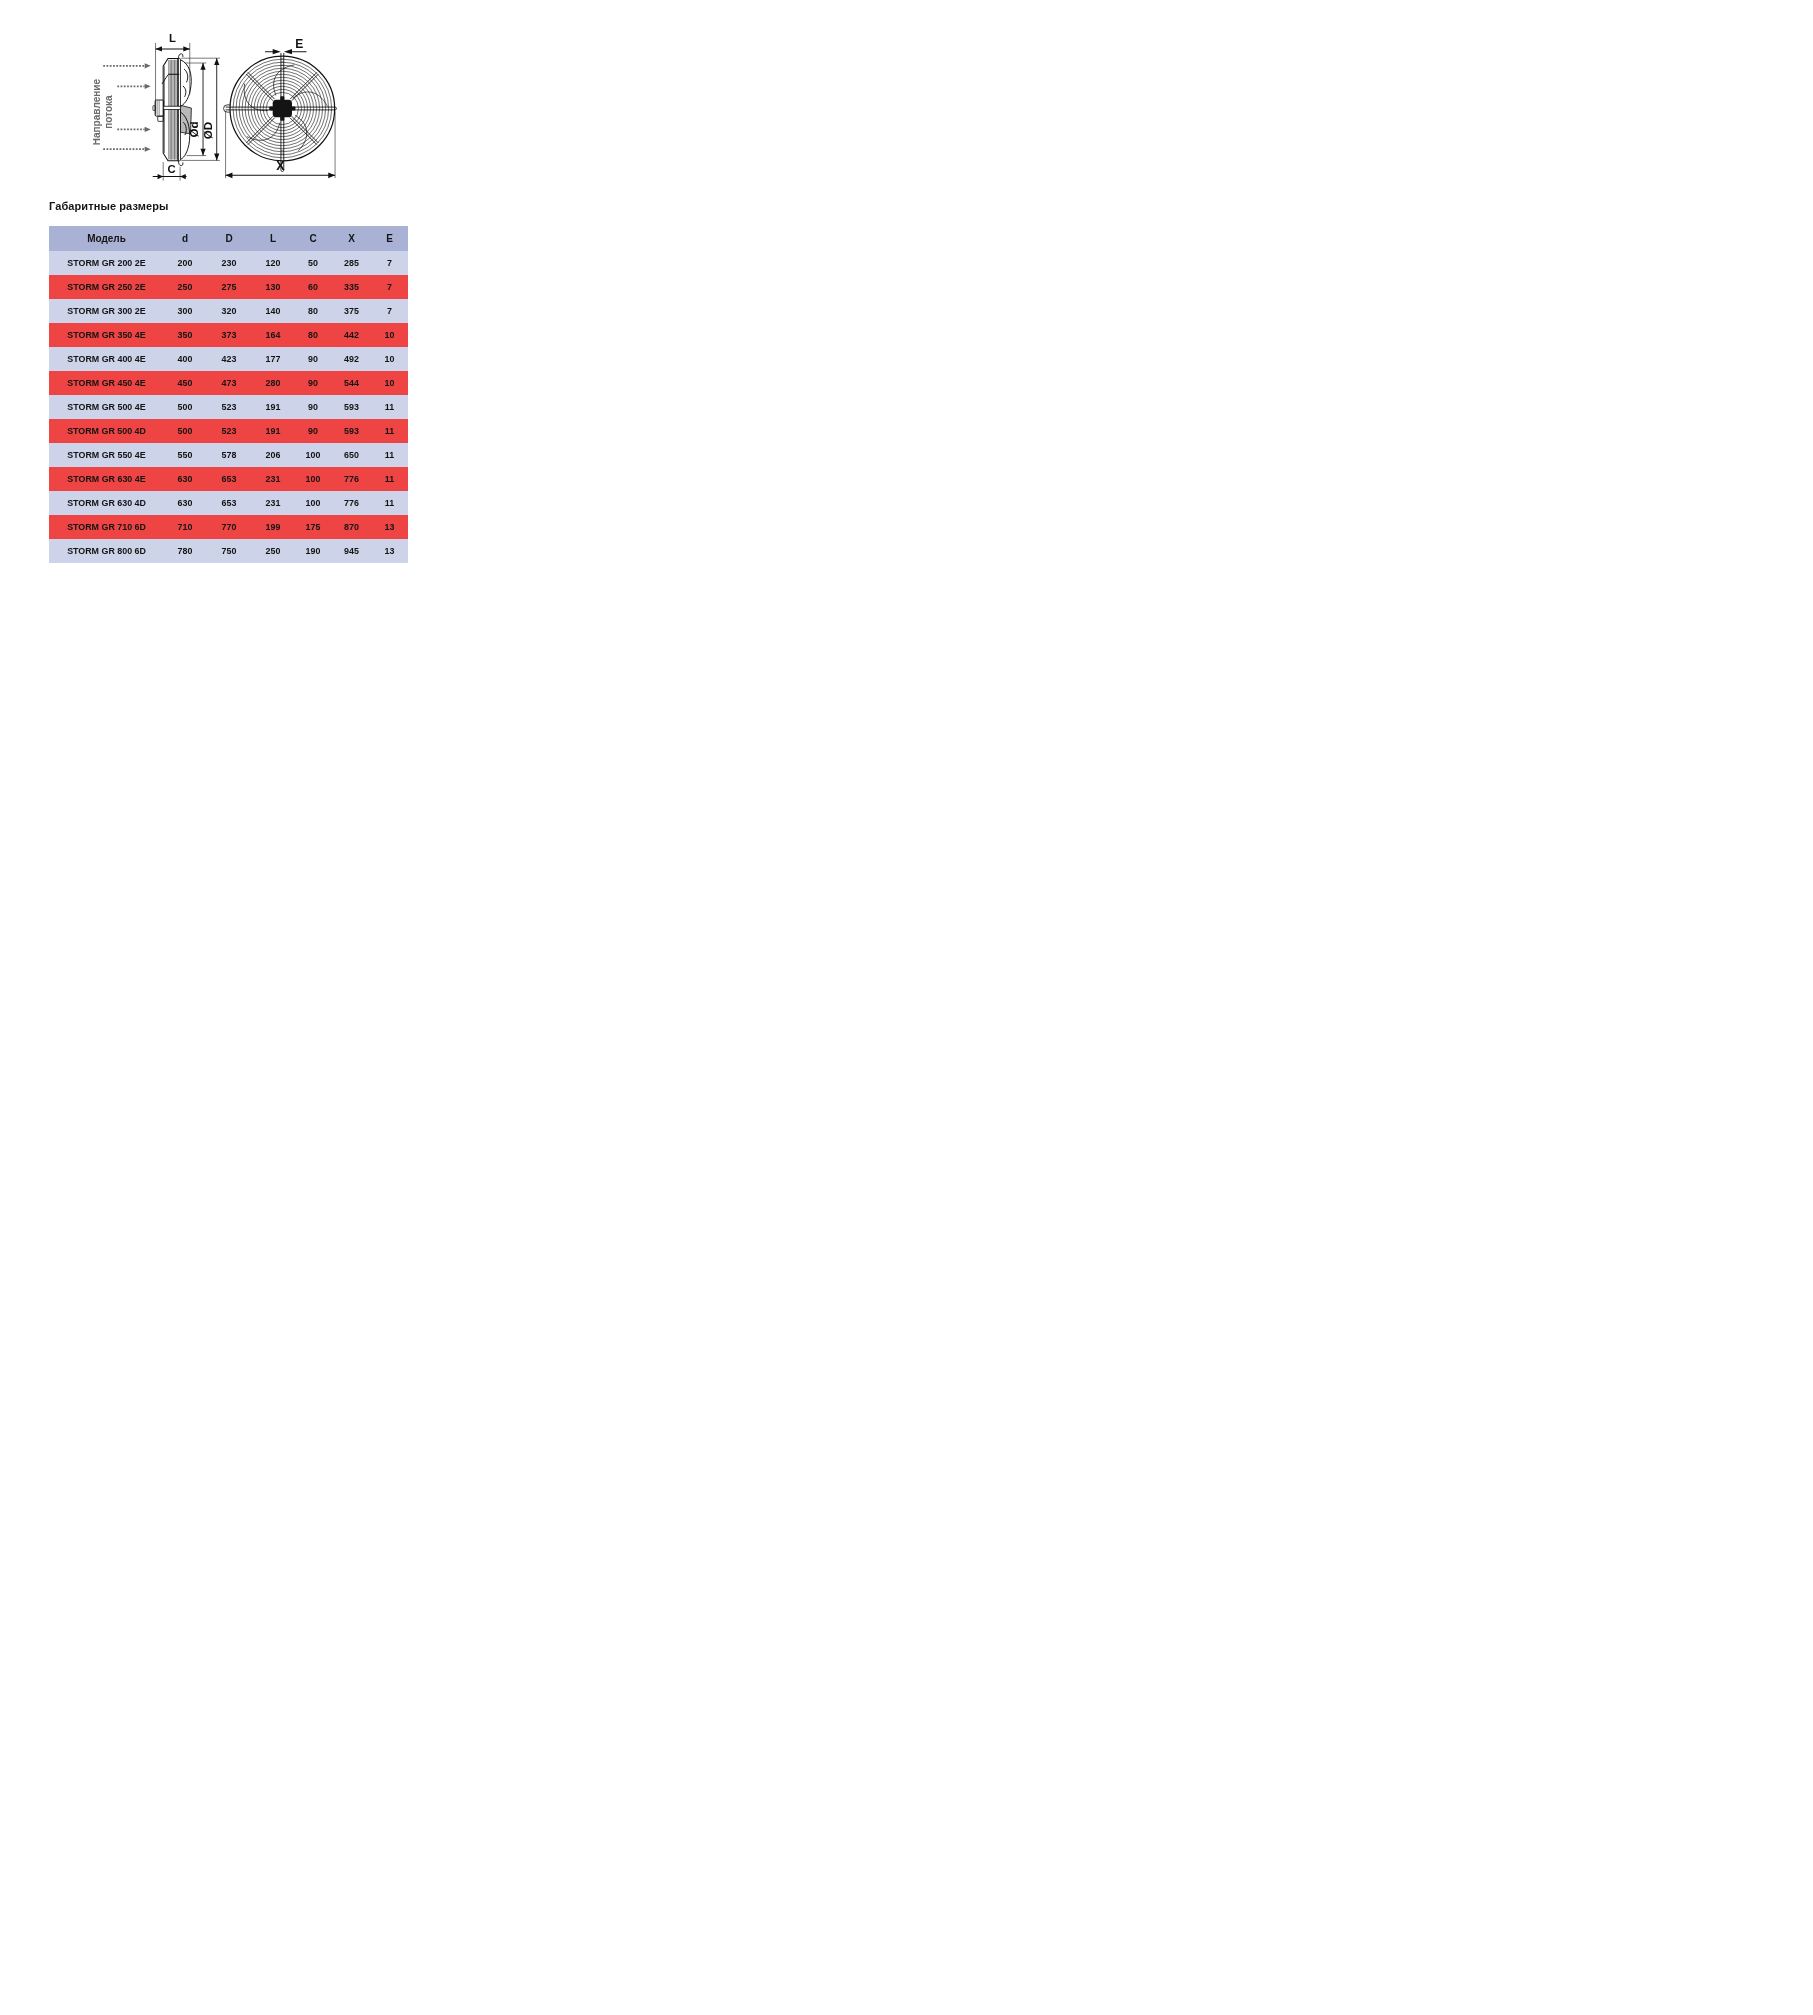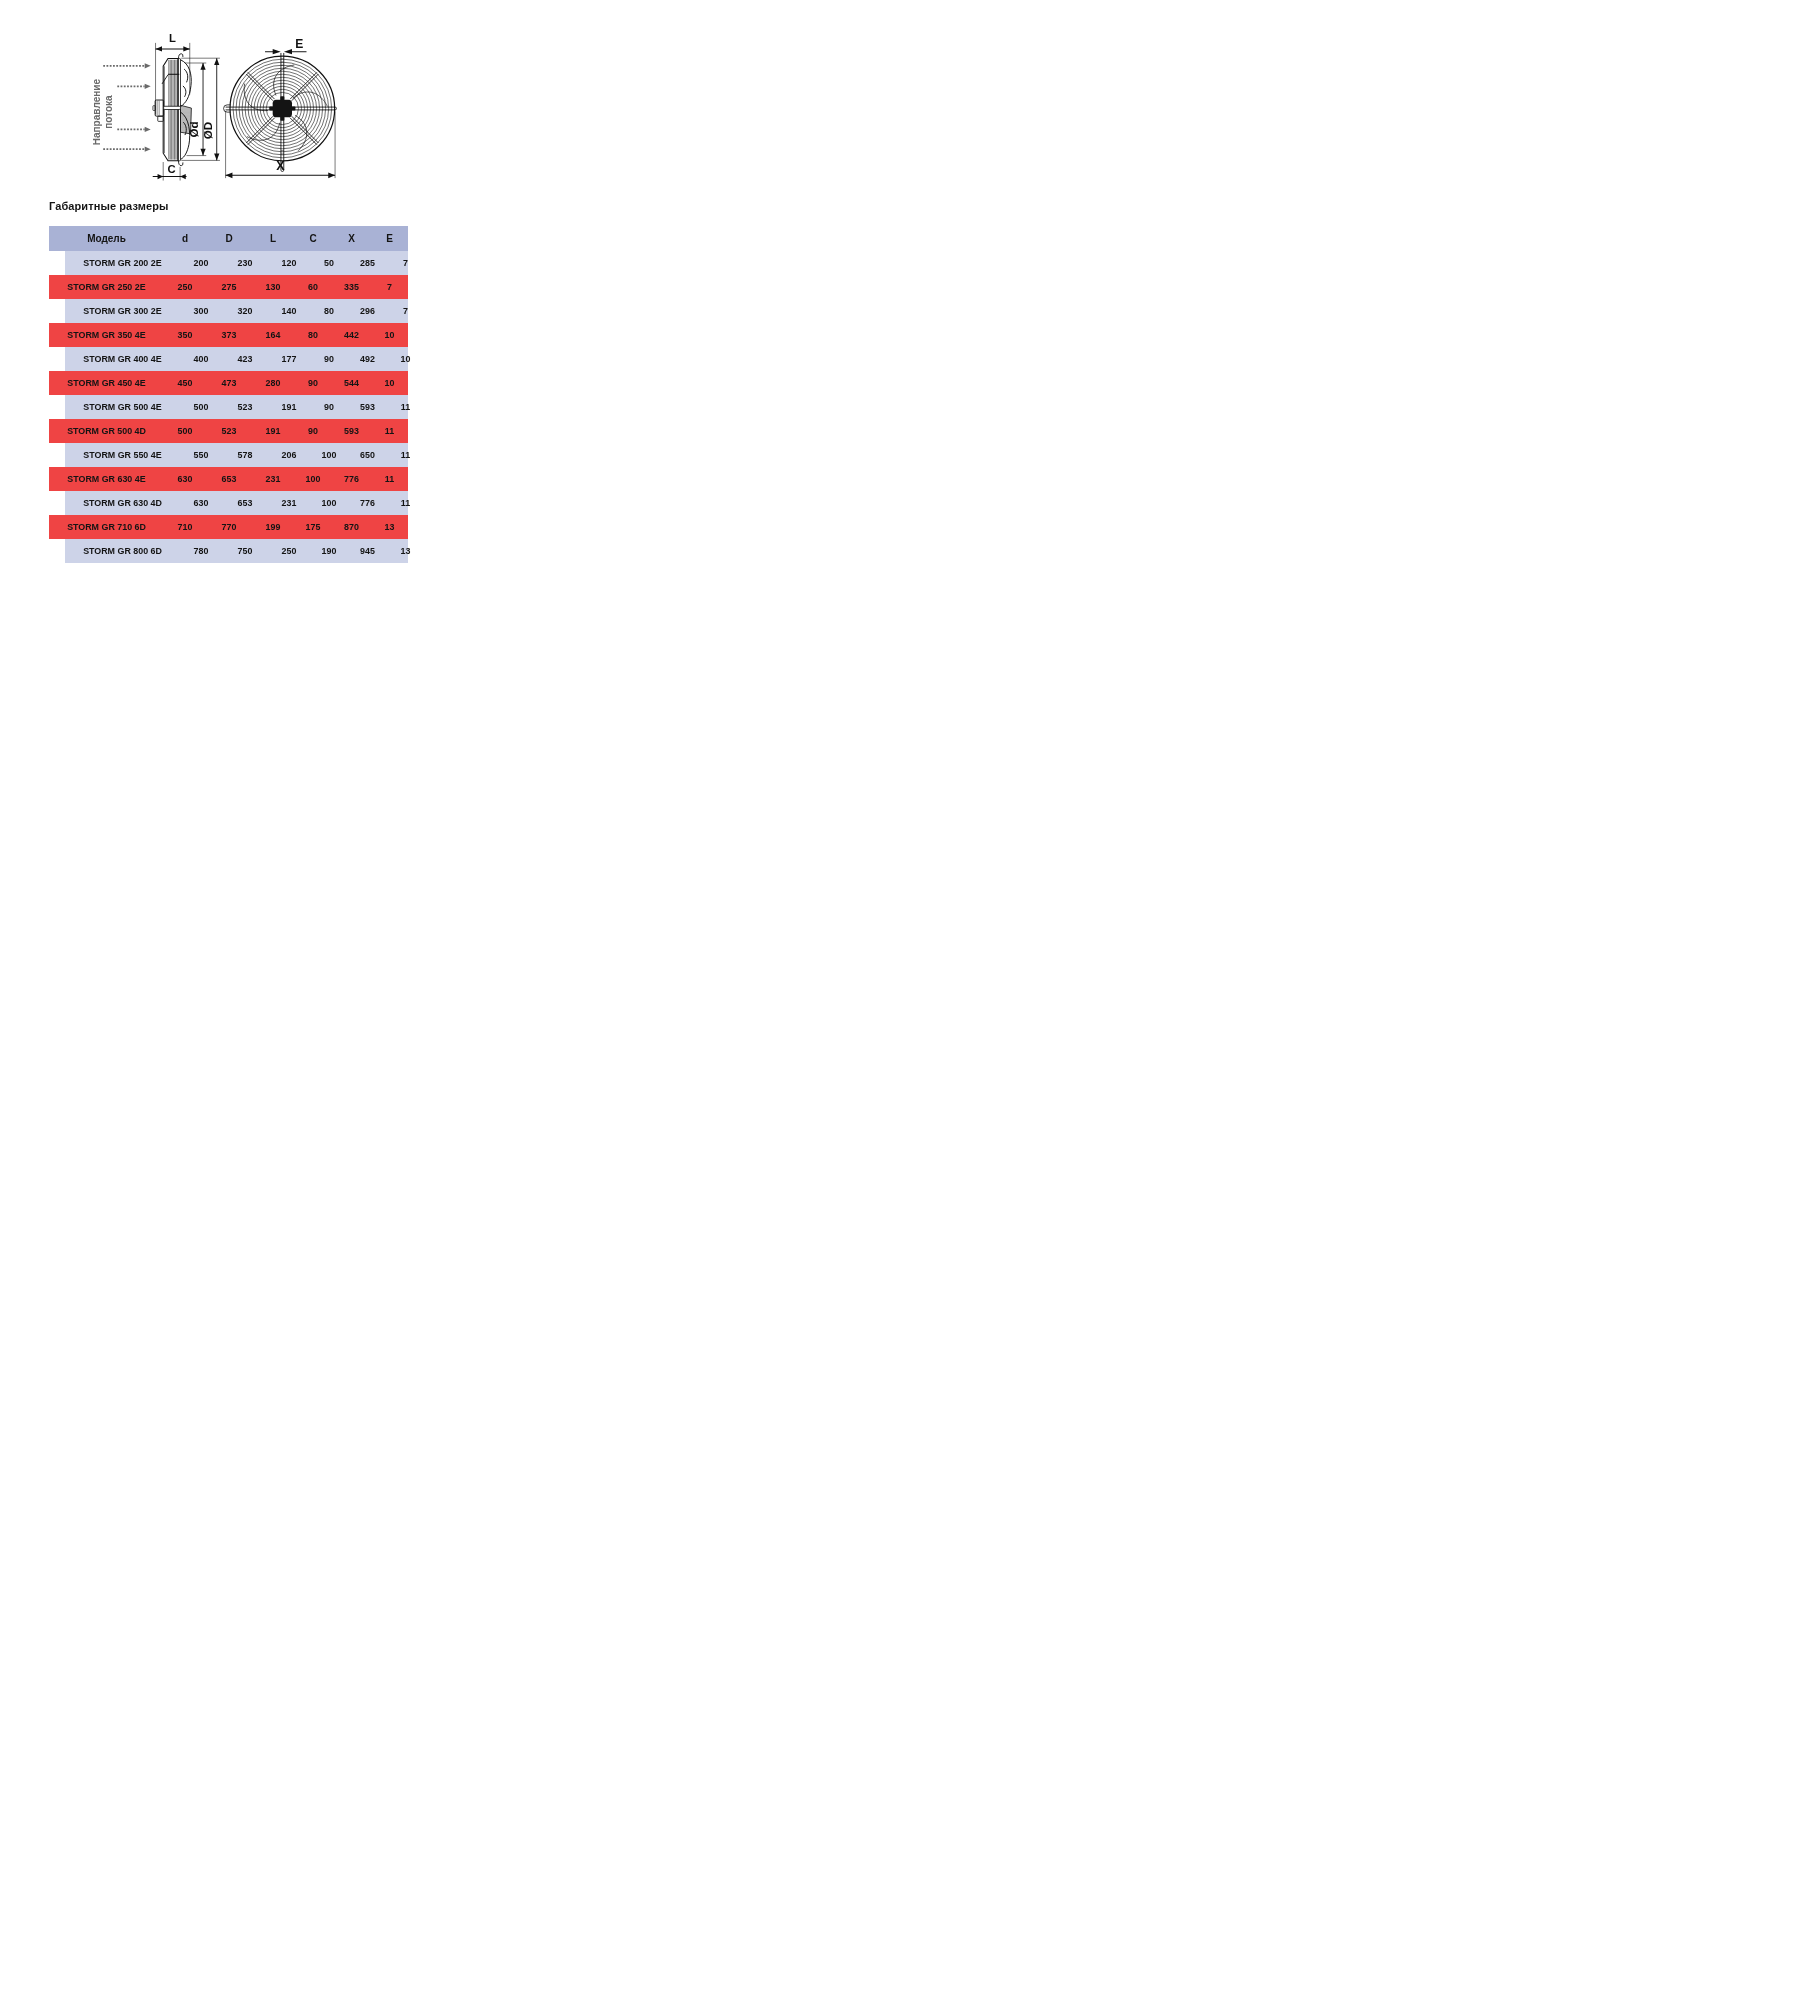--- a/index.html
+++ b/index.html
@@ -6,21 +6,21 @@
   .page{position:relative;width:453px;height:605px;background:#ffffff;overflow:hidden;
         font-family:"Liberation Sans", sans-serif;color:#141414;}
   .diagram{position:absolute;left:93px;top:30px;}
   .title{position:absolute;left:49px;top:200px;width:359px;text-align:left;
          font-size:11px;font-weight:bold;color:#161616;letter-spacing:0.1px;}
   .dims-table{position:absolute;left:49px;top:226px;width:359px;}
   .thead,.trow{display:grid;grid-template-columns:115px 42px 46px 42px 38px 39px 37px;
                align-items:center;text-align:center;font-weight:bold;}
   .thead{height:25.4px;background:#a9b2d5;font-size:10px;}
   .trow{height:24px;font-size:8.9px;background:#ef4444;}
-  .trow.alt{background:#cdd3e8;margin-left:16px;}
+  .trow.alt{background:#cdd3e8;}
   .cell{line-height:1;}
   svg text{font-family:"Liberation Sans", sans-serif;}
 </style>
 </head>
 <body>
 
 <div class="page">
 
   <svg class="diagram" width="270" height="159" viewBox="0 0 670 395">
     <defs>
@@ -231,21 +231,21 @@
           <div class="cell">335</div>
           <div class="cell">7</div>
         </div>
 
         <div class="trow alt">
           <div class="cell">STORM GR 300 2E</div>
           <div class="cell">300</div>
           <div class="cell">320</div>
           <div class="cell">140</div>
           <div class="cell">80</div>
-          <div class="cell">296</div>
+          <div class="cell">375</div>
           <div class="cell">7</div>
         </div>
 
         <div class="trow">
           <div class="cell">STORM GR 350 4E</div>
           <div class="cell">350</div>
           <div class="cell">373</div>
           <div class="cell">164</div>
           <div class="cell">80</div>
           <div class="cell">442</div>

